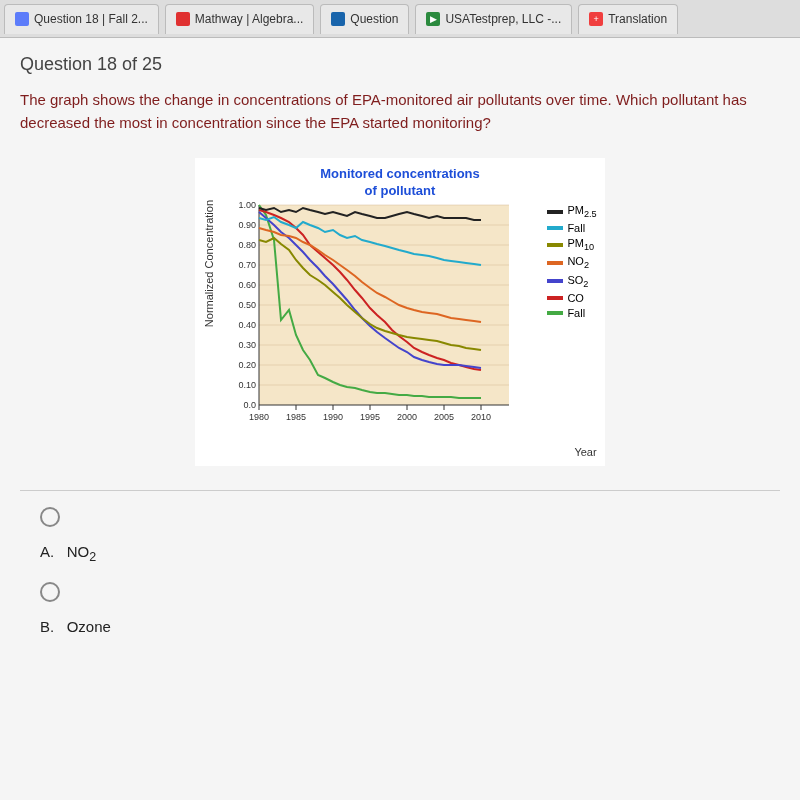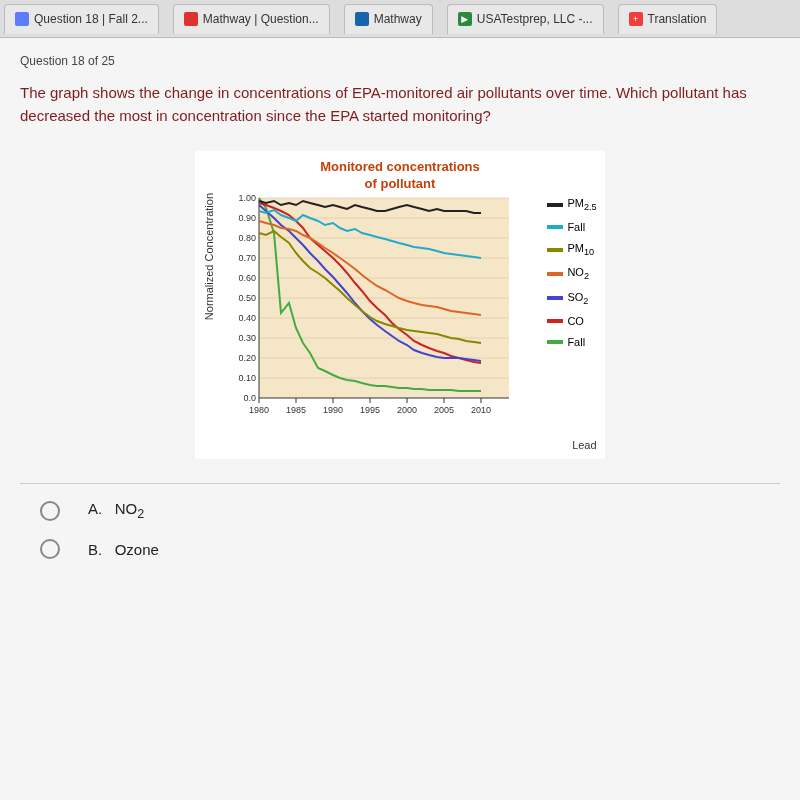--- a/index.html
+++ b/index.html
@@ -13,21 +13,21 @@
 
     
     .tab-bar {
       display: flex;
       align-items: center;
       background: #ddd;
       height: 38px;
       padding: 0 4px;
       border-bottom: 1px solid #bbb;
       font-size: 12px;
-      gap: 14px;
+      gap: 6px;
       overflow: hidden;
     }
     .tab {
       display: flex;
       align-items: center;
       height: 30px;
       padding: 0 10px;
       background: #e8e8e8;
       border: 1px solid #bbb;
       border-bottom: none;
@@ -51,21 +51,21 @@
     .tab-icon-t { background: #f03e3e; font-size: 9px; color: white; display: flex; align-items: center; justify-content: center; }
 
     
     .page-content {
       background: #f5f5f5;
       padding: 16px 20px;
       min-height: 762px;
     }
 
     .question-number {
-      font-size: 12px;
+      font-size: 18px;
       color: #444;
       margin-bottom: 14px;
     }
 
     .question-text {
       font-size: 15px;
       color: #7f1d1d;
       line-height: 1.5;
       margin-bottom: 24px;
     }
@@ -79,21 +79,21 @@
 
     .chart-wrapper {
       background: #fff;
       padding: 8px;
     }
 
     .chart-title {
       text-align: center;
       font-size: 13px;
       font-weight: bold;
-      color: #c2410c;
+      color: #1d4ed8;
       margin-bottom: 2px;
     }
 
     .chart-area {
       display: flex;
       align-items: flex-start;
     }
 
     .y-axis-label {
       writing-mode: vertical-rl;
@@ -117,21 +117,21 @@
       gap: 8px;
     }
 
     .chart-svg-wrapper {
       position: relative;
     }
 
     .legend {
       display: flex;
       flex-direction: column;
-      gap: 9px;
+      gap: 3px;
       font-size: 11px;
       padding-top: 4px;
     }
 
     .legend-item {
       display: flex;
       align-items: center;
       gap: 4px;
     }
 
@@ -157,25 +157,25 @@
     
     .answer-options {
       display: flex;
       flex-direction: column;
       gap: 18px;
       padding-left: 20px;
     }
 
     .answer-option {
       display: flex;
-      align-items: center;
-      gap: 28px;
+      gap: 16px;
       font-size: 15px;
       color: #222;
       cursor: pointer;
+      flex-direction: column;
     }
 
     .radio-circle {
       width: 20px;
       height: 20px;
       border-radius: 50%;
       border: 2px solid #888;
       background: transparent;
       flex-shrink: 0;
     }
@@ -187,25 +187,25 @@
 </head>
 <body>
 
 <div class="tab-bar">
   <div class="tab">
     <span class="tab-icon tab-icon-q"></span>
     <span>Question 18 | Fall 2...</span>
   </div>
   <div class="tab">
     <span class="tab-icon tab-icon-m"></span>
-    <span>Mathway | Question...</span>
+    <span>Mathway | Algebra...</span>
   </div>
   <div class="tab">
     <span class="tab-icon tab-icon-o"></span>
-    <span>Mathway</span>
+    <span>Question</span>
   </div>
   <div class="tab">
     <span class="tab-icon tab-icon-u">▶</span>
     <span>USATestprep, LLC -...</span>
   </div>
   <div class="tab">
     <span class="tab-icon tab-icon-t">+</span>
     <span>Translation</span>
   </div>
 </div>
@@ -312,21 +312,21 @@
               <div class="legend-item">
                 <span class="legend-color" style="background:#cc2222"></span>
                 <span>CO</span>
               </div>
               <div class="legend-item">
                 <span class="legend-color" style="background:#44aa44"></span>
                 <span>Fall</span>
               </div>
             </div>
           </div>
-          <div class="x-axis-label">Lead</div>
+          <div class="x-axis-label">Year</div>
         </div>
       </div>
     </div>
   </div>
 
   <hr class="divider">
 
   <div class="answer-options">
 
     <div class="answer-option">

